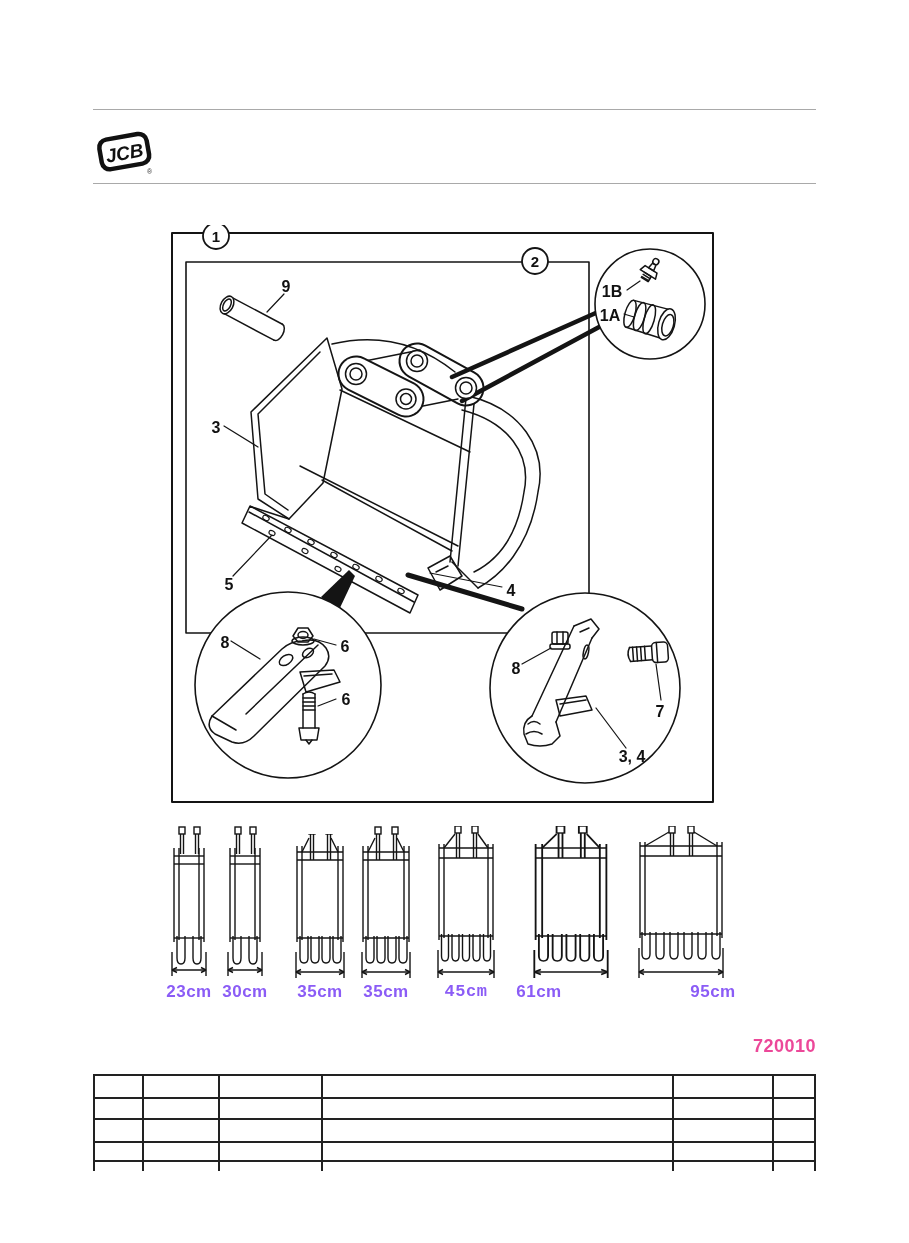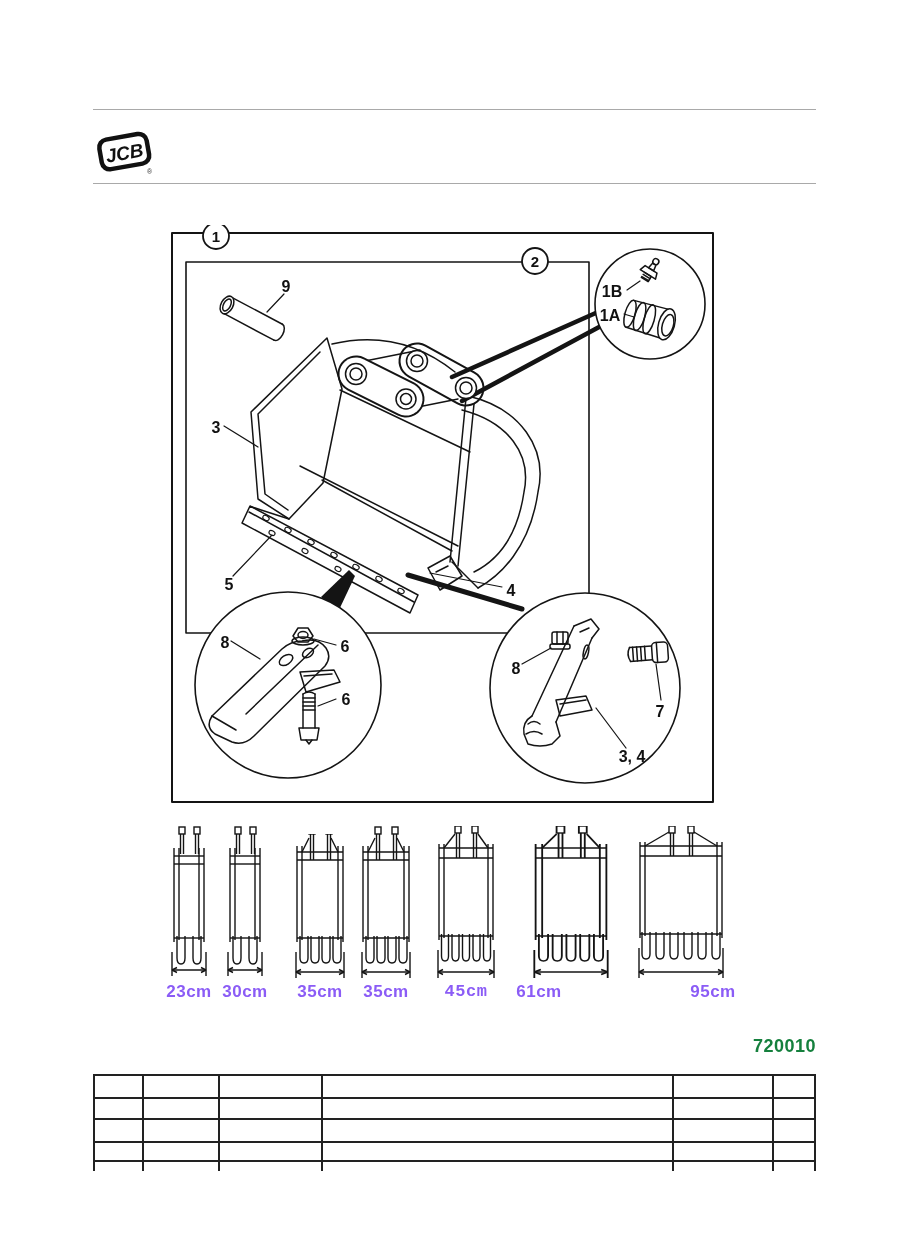--- a/index.html
+++ b/index.html
@@ -9,21 +9,21 @@
     font-family:"Liberation Sans", sans-serif;color:#111;
   }
   .abs{position:absolute;}
   .rule{position:absolute;left:93px;width:723px;height:1px;background:#a9a9a9;}
   .thumb-label{
     position:absolute;top:982px;font-weight:bold;font-size:17px;
     text-align:center;color:#8b5cf6;letter-spacing:0.5px;
   }
   .drawing-number{
     position:absolute;left:640px;top:1036px;width:176px;
-    text-align:right;font-weight:bold;font-size:18px;color:#15803d;
+    text-align:right;font-weight:bold;font-size:18px;color:#ec4899;
     letter-spacing:0.5px;
   }
   table.parts{
     position:absolute;left:93px;top:1074px;
     border-collapse:collapse;table-layout:fixed;
   }
   table.parts td{border:2px solid #222;padding:0;}
   table.parts tr.partial td{border-bottom:none;}
   svg text{font-family:"Liberation Sans", sans-serif;}
   .lineart{stroke:#141414;fill:none;stroke-width:1.5;stroke-linecap:round;stroke-linejoin:round;}

